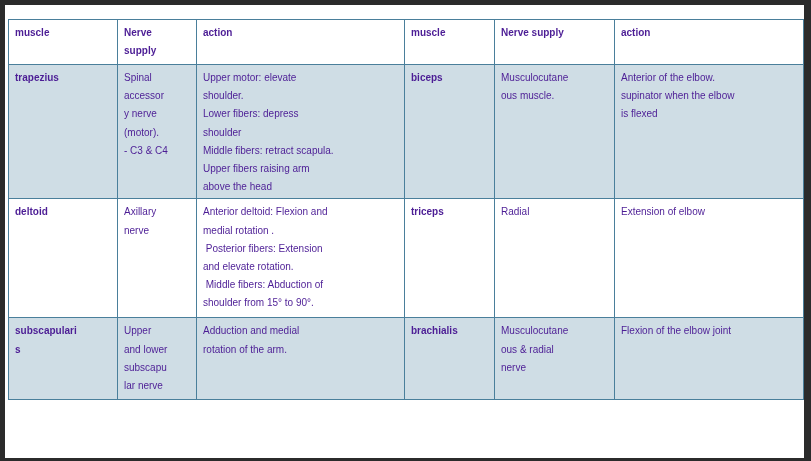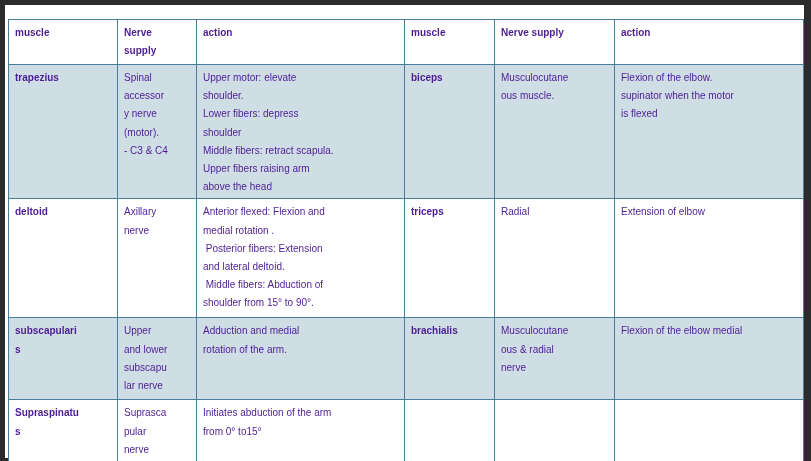--- a/index.html
+++ b/index.html
@@ -93,38 +93,38 @@
             <span class="ln">above the head</span>
           </td>
         <td class="muscle">
             <span class="ln">biceps</span>
           </td>
         <td>
             <span class="ln">Musculocutane</span>
             <span class="ln">ous muscle.</span>
           </td>
         <td>
-            <span class="ln">Flexion of the elbow.</span>
-            <span class="ln">supinator when the motor</span>
+            <span class="ln">Anterior of the elbow.</span>
+            <span class="ln">supinator when the elbow</span>
             <span class="ln">is flexed</span>
           </td>
       </tr>
       <tr class="r2 plain">
         <td class="muscle">
             <span class="ln">deltoid</span>
           </td>
         <td>
             <span class="ln">Axillary</span>
             <span class="ln">nerve</span>
           </td>
         <td>
-            <span class="ln">Anterior flexed: Flexion and</span>
+            <span class="ln">Anterior deltoid: Flexion and</span>
             <span class="ln">medial rotation .</span>
             <span class="ln"> Posterior fibers: Extension</span>
-            <span class="ln">and lateral deltoid.</span>
+            <span class="ln">and elevate rotation.</span>
             <span class="ln"> Middle fibers: Abduction of</span>
             <span class="ln">shoulder from 15° to 90°.</span>
           </td>
         <td class="muscle">
             <span class="ln">triceps</span>
           </td>
         <td>
             <span class="ln">Radial</span>
           </td>
         <td>
@@ -148,36 +148,18 @@
           </td>
         <td class="muscle">
             <span class="ln">brachialis</span>
           </td>
         <td>
             <span class="ln">Musculocutane</span>
             <span class="ln">ous &amp; radial</span>
             <span class="ln">nerve</span>
           </td>
         <td>
-            <span class="ln">Flexion of the elbow medial</span>
+            <span class="ln">Flexion of the elbow joint</span>
           </td>
-      </tr>
-      <tr class="r4 plain">
-        <td class="muscle">
-            <span class="ln">Supraspinatu</span>
-            <span class="ln">s</span>
-          </td>
-        <td>
-            <span class="ln">Suprasca</span>
-            <span class="ln">pular</span>
-            <span class="ln">nerve</span>
-          </td>
-        <td>
-            <span class="ln">Initiates abduction of the arm</span>
-            <span class="ln">from 0° to15°</span>
-          </td>
-        <td class="muscle"></td>
-        <td></td>
-        <td></td>
       </tr>
     </tbody>
   </table>
 </div>
 
 </body></html>

